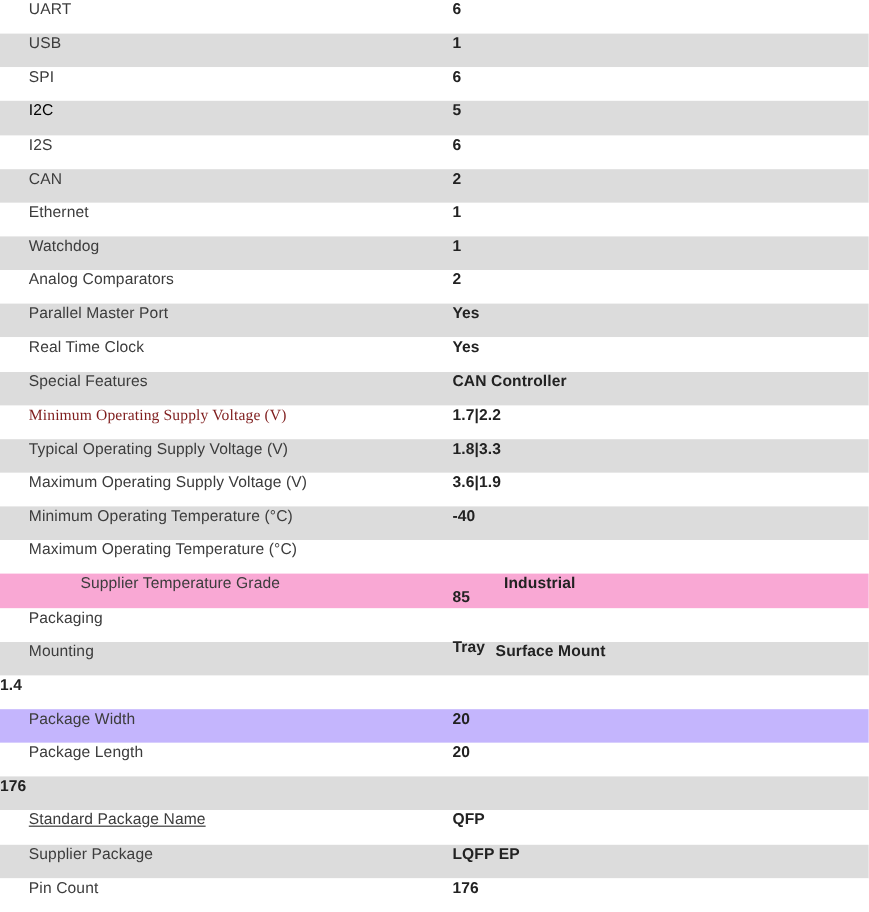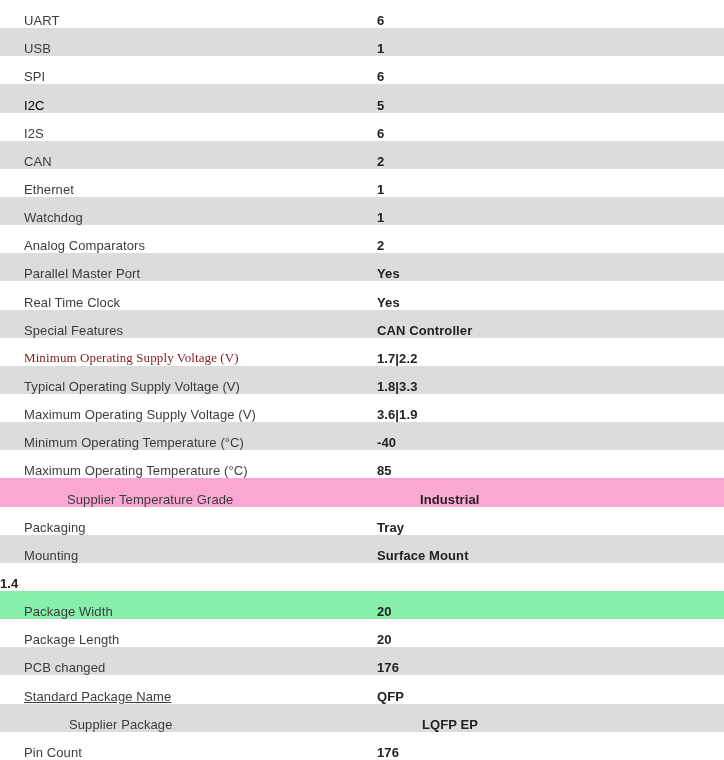--- a/index.html
+++ b/index.html
@@ -14,21 +14,21 @@
   }
   .spec-table {
     width: 724px;
     height: 760px;
     font-family: "Liberation Sans", sans-serif;
     font-size: 13px;
     -webkit-font-smoothing: antialiased;
   }
   .spec-row {
     display: flex;
-    align-items: flex-end;
+    align-items: flex-start;
     height: 28.148px;
     box-sizing: border-box;
     background: #ffffff;
   }
   .spec-row.alt {
     background: #dcdcdc;
   }
   .spec-cell {
     box-sizing: border-box;
     white-space: nowrap;
@@ -140,50 +140,49 @@
   <div class="spec-row alt" style="background: #f9a8d4; padding-left: 43px;">
     <div class="spec-cell label" style="color: rgb(60, 60, 60);">Supplier Temperature Grade</div>
     <div class="spec-cell value" style="color: rgb(34, 34, 34);">Industrial</div>
   </div>
 
   <div class="spec-row">
     <div class="spec-cell label" style="color: rgb(60, 60, 60);">Packaging</div>
     <div class="spec-cell value" style="color: rgb(34, 34, 34); margin-top: 24px;">Tray</div>
   </div>
 
-  <div class="spec-row alt" style="background: rgb(220, 220, 220);">
+  <div class="spec-row alt" style="background: rgb(220, 220, 220); gap: 36px;">
     <div class="spec-cell label" style="color: rgb(60, 60, 60);">Mounting</div>
     <div class="spec-cell value" style="color: rgb(34, 34, 34);">Surface Mount</div>
   </div>
 
   <div class="spec-row">
     <div class="spec-cell value" style="color: rgb(34, 34, 34);">1.4</div>
   </div>
 
-  <div class="spec-row alt" style="background: #86efac;">
+  <div class="spec-row alt" style="background: #c4b5fd;">
     <div class="spec-cell label" style="color: rgb(60, 60, 60);">Package Width</div>
     <div class="spec-cell value" style="color: rgb(34, 34, 34);">20</div>
   </div>
 
   <div class="spec-row">
     <div class="spec-cell label" style="color: rgb(60, 60, 60);">Package Length</div>
     <div class="spec-cell value" style="color: rgb(34, 34, 34);">20</div>
   </div>
 
   <div class="spec-row alt" style="background: rgb(220, 220, 220);">
-    <div class="spec-cell label" style="color: rgb(60, 60, 60);">PCB changed</div>
     <div class="spec-cell value" style="color: rgb(34, 34, 34);">176</div>
   </div>
 
   <div class="spec-row">
     <div class="spec-cell label" style="color: rgb(60, 60, 60); text-decoration: underline;">Standard Package Name</div>
     <div class="spec-cell value" style="color: rgb(34, 34, 34);">QFP</div>
   </div>
 
-  <div class="spec-row alt" style="background: rgb(220, 220, 220); padding-left: 45px;">
+  <div class="spec-row alt" style="background: rgb(220, 220, 220);">
     <div class="spec-cell label" style="color: rgb(60, 60, 60);">Supplier Package</div>
     <div class="spec-cell value" style="color: rgb(34, 34, 34);">LQFP EP</div>
   </div>
 
   <div class="spec-row">
     <div class="spec-cell label" style="color: rgb(60, 60, 60);">Pin Count</div>
     <div class="spec-cell value" style="color: rgb(34, 34, 34);">176</div>
   </div>
 </div>
 

